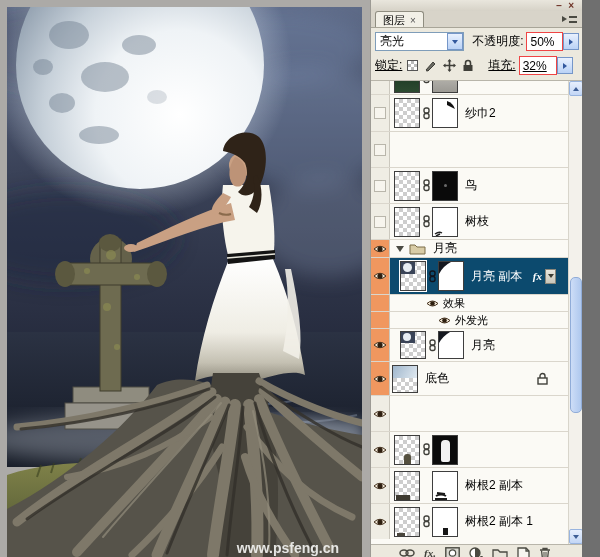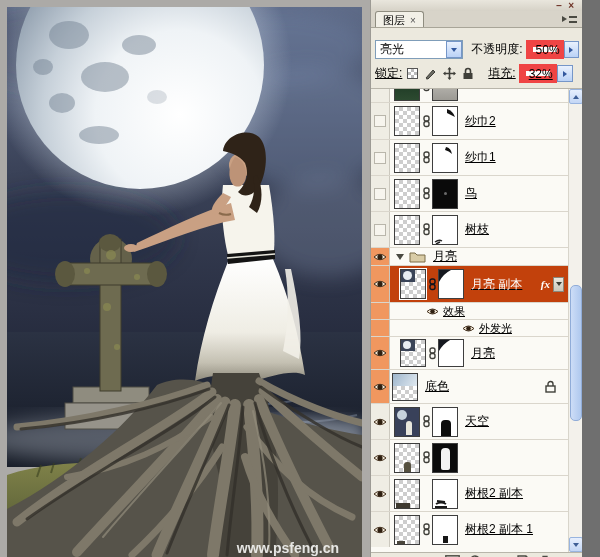--- a/index.html
+++ b/index.html
@@ -14,43 +14,43 @@
   .panel { position:absolute; left:370px; top:0; width:212px; height:557px; background:#ECE9DE; border-left:1px solid #9C9A94; }
   .titlebar { height:11px; background:linear-gradient(#E9E6DD,#D6D2C7); display:flex; justify-content:flex-end; align-items:center; gap:6px; padding-right:8px; }
   .winbtn { font-size:10px; line-height:8px; color:#6E3226; font-weight:bold; cursor:default; }
   .tabrow { height:17px; background:#D8D4C9; border-bottom:1px solid #A8A598; display:flex; align-items:flex-end; position:relative; }
   .tab { height:16px; margin-left:4px; padding:2px 7px 1px 7px; background:#F2F0E7; border:1px solid #8F8D80; border-bottom:none; border-radius:3px 3px 0 0; font-size:11px; display:flex; gap:5px; align-items:center; }
   .tabx { color:#555; font-size:10px; }
   .panelmenu { position:absolute; right:2px; top:1px; width:22px; height:14px; display:flex; align-items:center; justify-content:center; gap:2px; }
   .pm-tri { width:0; height:0; border-left:5px solid #4A4A42; border-top:3px solid transparent; border-bottom:3px solid transparent; }
   .pm-lines { display:inline-block; width:8px; height:7px; border-top:2px solid #4A4A42; border-bottom:2px solid #4A4A42; }
 
-  .controls { padding:4px 3px 3px 4px; border-bottom:1px solid #B8B5AA;margin-top:8px; }
+  .controls { padding:4px 3px 3px 4px; border-bottom:1px solid #B8B5AA; }
   .crow { display:flex; align-items:center; margin-bottom:5px; }
   .crow:last-child { margin-bottom:2px;text-decoration:underline; }
   .select { width:92px; height:19px; border:1px solid #7F9DB9; background:#fff; display:flex; align-items:center; justify-content:space-between; font-size:12px; padding-left:4px; }
   .xpbtn { width:16px; height:17px; background:linear-gradient(#E9F1FE,#BAD2F6); border:1px solid #7596C8; display:flex; align-items:center; justify-content:center; }
   .tri-d { width:0; height:0; border-top:4px solid #32589E; border-left:3.5px solid transparent; border-right:3.5px solid transparent; }
   .tri-r { width:0; height:0; border-left:4px solid #32589E; border-top:3.5px solid transparent; border-bottom:3.5px solid transparent; }
   .lbl { font-size:12px; color:#000; margin:0 3px 0 8px; white-space:nowrap; }
-  .valbox { height:19px; border:7px solid #ef4444; background:#fff; font-size:12px; display:flex; align-items:center; padding:0 3px; width:38px; }
+  .valbox { height:19px; border:1px solid #ef4444; background:#fff; font-size:12px; display:flex; align-items:center; padding:0 3px; width:38px; }
   .lockicons { display:flex; gap:6px; align-items:center; margin-left:2px; }
   .lockicons svg { display:block; }
   .minichecker { width:11px; height:11px; border:1px solid #555;
     background-image:linear-gradient(45deg,#BBB 25%,transparent 25%,transparent 75%,#BBB 75%),linear-gradient(45deg,#BBB 25%,transparent 25%,transparent 75%,#BBB 75%);
     background-size:6px 6px; background-position:0 0,3px 3px; background-color:#fff; }
 
   
   .list { position:relative; height:463px; background:#FBFAF5; overflow:hidden; }
-  .rows { position:absolute; left:0; top:0; right:4px;text-decoration:underline; }
+  .rows { position:absolute; left:0; top:0; right:12px; }
   .row { display:flex; align-items:center; border-bottom:1px solid #DAD6CC; background:#FBFAF5; position:relative; }
   .eyecell { width:19px; align-self:stretch; border-right:1px solid #CBC8BE; background:#EFEDE4; display:flex; align-items:center; justify-content:center; flex:none; }
   .eyecell.orange { background:#F0975F; }
   .rowbody { display:flex; align-items:center; flex:1 1 auto; height:100%; padding-left:4px; position:relative; }
-  .rowbody.sel { background:#c2410c; }
+  .rowbody.sel { background:#0c4a6e; }
   .rowbody.sel .lname { color:#fff; }
   .thumb { width:26px; height:30px; border:1px solid #3E3E3E; background:#fff; position:relative; overflow:hidden; flex:none; }
   .checker { background-image:linear-gradient(45deg,#CDCDCD 25%,transparent 25%,transparent 75%,#CDCDCD 75%),linear-gradient(45deg,#CDCDCD 25%,transparent 25%,transparent 75%,#CDCDCD 75%);
     background-size:8px 8px; background-position:0 0,4px 4px; background-color:#fff; }
   .linkic { width:12px; display:flex; justify-content:center; flex:none; }
   .lname { font-size:12px; color:#000; margin-left:7px; white-space:nowrap; }
   .emptybox { width:12px; height:12px; border:1px solid #B9B6AB; background:#F7F5EE; }
   .clipRow { height:14px; overflow:hidden; }
   .clipRow .rowbody { height:34px; margin-top:-20px; }
   .groupRow { height:18px; }
@@ -337,35 +337,20 @@
                 </svg>
             </div>
             <span class="lname">纱巾2</span>
           </div>
         </div>
 
         <div class="row" style="height:36px">
           <div class="eyecell">
               <span class="emptybox"></span>
             </div>
-          <div class="rowbody">
-            <div class="thumb checker"></div>
-            <span class="linkic">
-                <svg width="7" height="13">
-                  <rect x="1" y="1" width="5" height="5" rx="2" fill="none" stroke="#3F3F39" stroke-width="1.4"></rect>
-                  <rect x="1" y="6.5" width="5" height="5" rx="2" fill="none" stroke="#3F3F39" stroke-width="1.4"></rect>
-                </svg>
-              </span>
-            <div class="thumb">
-              <svg class="mk" style="left:0;top:0" width="26" height="30">
-                  <path d="M13,3 q5,1 6,7 q-3,-3 -7,-4 Z" fill="#111"></path>
-                </svg>
-            </div>
-            <span class="lname">纱巾1</span>
-          </div>
         </div>
 
         <div class="row" style="height:36px">
           <div class="eyecell">
               <span class="emptybox"></span>
             </div>
           <div class="rowbody">
             <div class="thumb checker"></div>
             <span class="linkic">
                 <svg width="7" height="13">
@@ -456,21 +441,21 @@
             <svg width="13" height="9">
                 <path d="M1,4.5 Q6.5,-0.5 12,4.5 Q6.5,9.5 1,4.5 Z" fill="#F2E9D8" stroke="#45321F" stroke-width="1"></path>
                 <circle cx="6.5" cy="4.5" r="2.3" fill="#2E1F10"></circle>
               </svg>
             <span class="lname">效果</span>
           </div>
         </div>
 
         <div class="row effRow">
           <div class="eyecell orange"></div>
-          <div class="rowbody" style="padding-left:72px">
+          <div class="rowbody" style="padding-left:48px">
             <svg width="13" height="9">
                 <path d="M1,4.5 Q6.5,-0.5 12,4.5 Q6.5,9.5 1,4.5 Z" fill="#F2E9D8" stroke="#45321F" stroke-width="1"></path>
                 <circle cx="6.5" cy="4.5" r="2.3" fill="#2E1F10"></circle>
               </svg>
             <span class="lname">外发光</span>
           </div>
         </div>
 
         <div class="row" style="height:33px">
           <div class="eyecell orange">
@@ -517,36 +502,20 @@
               </svg>
           </div>
         </div>
 
         <div class="row" style="height:36px">
           <div class="eyecell">
             <svg width="14" height="10">
                 <path d="M1,5 Q7,-0.5 13,5 Q7,10.5 1,5 Z" fill="#F2E9D8" stroke="#45321F" stroke-width="1"></path>
                 <circle cx="7" cy="5" r="2.6" fill="#2E1F10"></circle>
               </svg>
-          </div>
-          <div class="rowbody">
-            <div class="thumb" style="background:#39415A">
-              <span class="mk" style="left:2px;top:2px;width:10px;height:10px;background:#C7D2DC;border-radius:50%"></span>
-              <span class="mk" style="left:11px;top:13px;width:6px;height:14px;background:#E9E7DD;border-radius:3px 3px 0 0"></span>
-            </div>
-            <span class="linkic">
-                <svg width="7" height="13">
-                  <rect x="1" y="1" width="5" height="5" rx="2" fill="none" stroke="#3F3F39" stroke-width="1.4"></rect>
-                  <rect x="1" y="6.5" width="5" height="5" rx="2" fill="none" stroke="#3F3F39" stroke-width="1.4"></rect>
-                </svg>
-              </span>
-            <div class="thumb">
-              <span class="mk" style="left:8px;top:12px;width:10px;height:18px;background:#0C0C0C;border-radius:4px 4px 0 0"></span>
-            </div>
-            <span class="lname">天空</span>
           </div>
         </div>
 
         <div class="row" style="height:36px">
           <div class="eyecell">
             <svg width="14" height="10">
                 <path d="M1,5 Q7,-0.5 13,5 Q7,10.5 1,5 Z" fill="#F2E9D8" stroke="#45321F" stroke-width="1"></path>
                 <circle cx="7" cy="5" r="2.6" fill="#2E1F10"></circle>
               </svg>
           </div>

